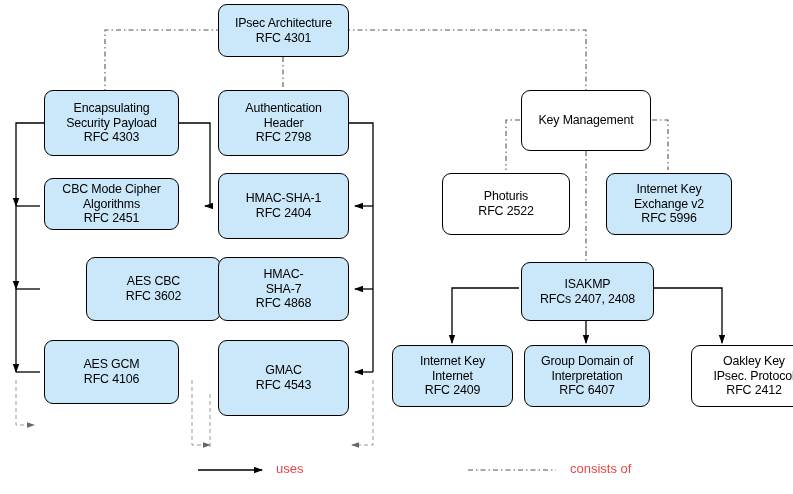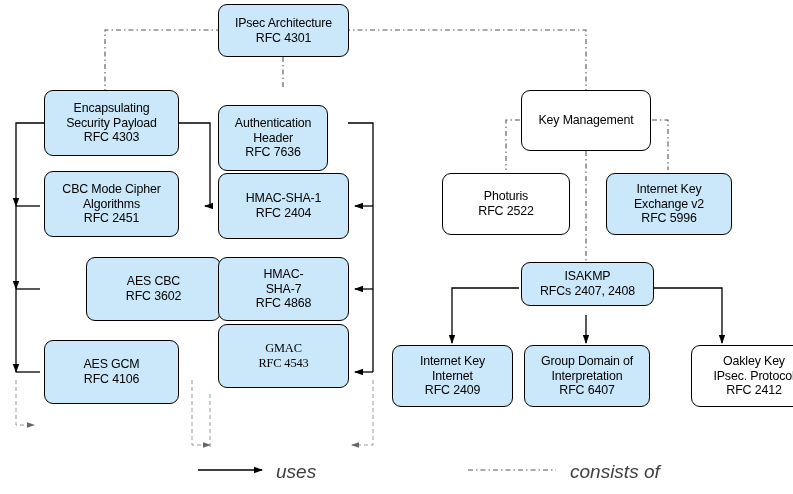--- a/index.html
+++ b/index.html
@@ -9,21 +9,21 @@
   #wires{position:absolute;left:0;top:0;width:793px;height:494px;}
   .node{position:absolute;box-sizing:border-box;
         border:1.4px solid #000000;border-radius:9px;
         display:flex;flex-direction:column;align-items:center;
         justify-content:center;text-align:center;
         font-size:12.4px;line-height:14.6px;color:#000000;
         letter-spacing:-0.15px;}
   .node .ln{display:block;white-space:nowrap;}
   .fill-blue{background:#cbe8fb;}
   .fill-white{background:#ffffff;}
-  .legend-txt{position:absolute;font-size:19px;color:#404040;white-space:nowrap;font-style:italic;}
+  .legend-txt{position:absolute;font-size:13px;color:#ef4444;white-space:nowrap;}
 </style>
 </head>
 <body>
 
 <div id="canvas">
 
   <svg id="wires" viewBox="0 0 793 494" width="793" height="494">
     <defs>
       <marker id="ah" markerWidth="9" markerHeight="9" refX="8" refY="3.2" orient="auto" markerUnits="userSpaceOnUse">
         <path d="M0,0 L9,3.2 L0,6.4 z" fill="#000"></path>
@@ -84,74 +84,74 @@
     <span class="ln">IPsec Architecture</span>
     <span class="ln">RFC 4301</span>
   </div>
 
   <div class="node fill-blue" style="left:44px;top:90px;width:135px;height:66px;">
     <span class="ln">Encapsulating</span>
     <span class="ln">Security Payload</span>
     <span class="ln">RFC 4303</span>
   </div>
 
-  <div class="node fill-blue" style="left:44px;top:171px;width:135px;height:66px;">
+  <div class="node fill-blue" style="left:44px;top:178px;width:135px;height:52px;">
     <span class="ln">CBC Mode Cipher</span>
     <span class="ln">Algorithms</span>
     <span class="ln">RFC 2451</span>
   </div>
 
   <div class="node fill-blue" style="left:44px;top:257px;width:135px;height:64px;margin-left:42px;">
     <span class="ln">AES CBC</span>
     <span class="ln">RFC 3602</span>
   </div>
 
   <div class="node fill-blue" style="left:44px;top:340px;width:135px;height:64px;">
     <span class="ln">AES GCM</span>
     <span class="ln">RFC 4106</span>
   </div>
 
-  <div class="node fill-blue" style="left:218px;top:105px;width:110px;height:66px;">
+  <div class="node fill-blue" style="left:218px;top:90px;width:131px;height:66px;">
     <span class="ln">Authentication</span>
     <span class="ln">Header</span>
-    <span class="ln">RFC 7636</span>
+    <span class="ln">RFC 2798</span>
   </div>
 
   <div class="node fill-blue" style="left:218px;top:173px;width:131px;height:66px;">
     <span class="ln">HMAC-SHA-1</span>
     <span class="ln">RFC 2404</span>
   </div>
 
   <div class="node fill-blue" style="left:218px;top:257px;width:131px;height:64px;">
     <span class="ln">HMAC-</span>
     <span class="ln">SHA-7</span>
     <span class="ln">RFC 4868</span>
   </div>
 
-  <div class="node fill-blue" style="left:218px;top:324px;width:131px;height:64px;font-family:Liberation Serif, serif;">
+  <div class="node fill-blue" style="left:218px;top:340px;width:131px;height:76px;">
     <span class="ln">GMAC</span>
     <span class="ln">RFC 4543</span>
   </div>
 
   <div class="node fill-white" style="left:521px;top:90px;width:130px;height:61px;">
     <span class="ln">Key Management</span>
   </div>
 
   <div class="node fill-white" style="left:442px;top:173px;width:128px;height:62px;">
     <span class="ln">Photuris</span>
     <span class="ln">RFC 2522</span>
   </div>
 
   <div class="node fill-blue" style="left:606px;top:173px;width:126px;height:62px;">
     <span class="ln">Internet Key</span>
     <span class="ln">Exchange v2</span>
     <span class="ln">RFC 5996</span>
   </div>
 
-  <div class="node fill-blue" style="left:521px;top:262px;width:133px;height:44px;">
+  <div class="node fill-blue" style="left:521px;top:262px;width:133px;height:59px;">
     <span class="ln">ISAKMP</span>
     <span class="ln">RFCs 2407, 2408</span>
   </div>
 
   <div class="node fill-blue" style="left:392px;top:345px;width:121px;height:62px;">
     <span class="ln">Internet Key</span>
     <span class="ln">Internet</span>
     <span class="ln">RFC 2409</span>
   </div>
 

